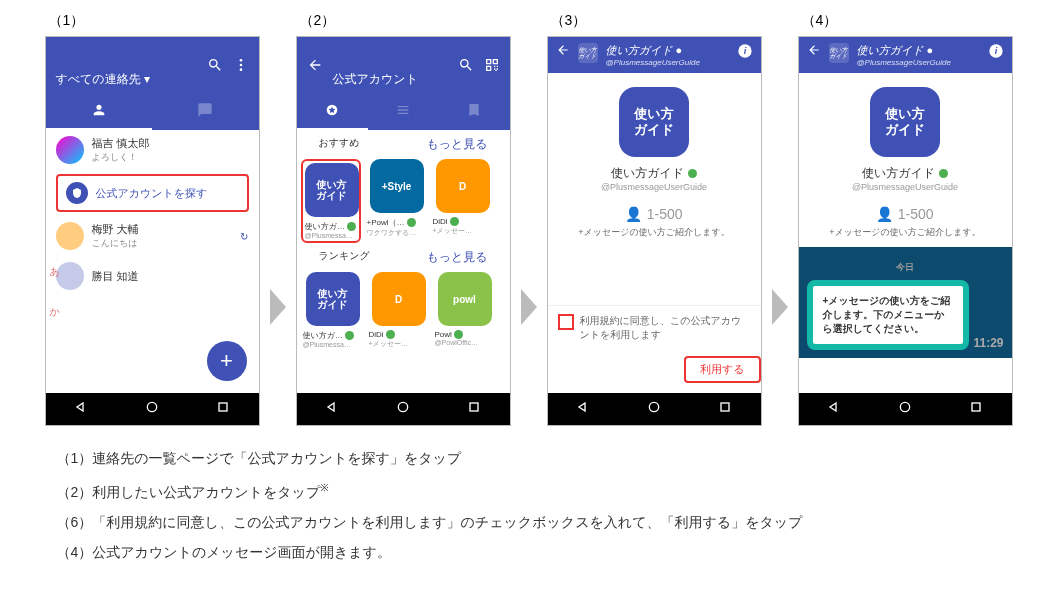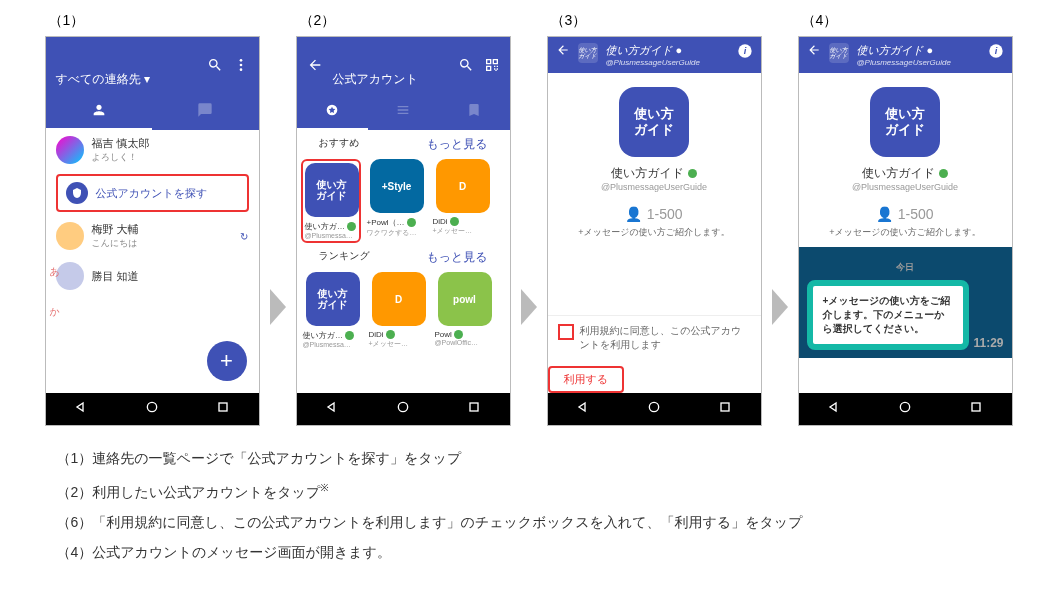--- a/index.html
+++ b/index.html
@@ -65,21 +65,21 @@
 
   .profile { text-align:center; padding:14px 8px 8px; }
   .profile .big { width:70px; height:70px; border-radius:16px; background:#3f51b5; color:#fff; display:flex; align-items:center; justify-content:center; margin:0 auto 8px; font-weight:bold; font-size:13px; line-height:1.2; }
   .profile .pname { font-size:12px; display:flex; align-items:center; justify-content:center; gap:4px; }
   .profile .pid { font-size:9px; color:#999; }
   .profile .pcnt { font-size:14px; color:#999; margin-top:14px; }
   .profile .pdesc { font-size:9px; color:#666; margin-top:4px; }
 
   .agree-row { display:flex; align-items:flex-start; gap:6px; padding:8px 10px; font-size:10px; color:#666; border-top:1px solid #eee; margin-top:auto; }
   .agree-row .cb { width:16px; height:16px; border:2px solid #e33; flex-shrink:0; }
-  .use-btn-wrap { text-align:left; padding:6px 0 0; }
+  .use-btn-wrap { text-align:right; padding:6px 0 10px; }
   .use-btn { display:inline-block; border:2px solid #e33; border-radius:4px; padding:4px 14px; font-size:11px; color:#e33; }
 
   .chatbody { background:#0c4a6e; padding:8px;font-weight:bold; }
   .daylbl { text-align:center; font-size:9px; color:#999; margin:6px 0; }
   .bubble { background:#fff; border:6px solid #14b8a6; border-radius:8px; padding:8px 10px; font-size:10px; line-height:1.4; max-width:170px; }
   .bubble-row { display:flex; align-items:flex-end; gap:4px; }
   .bubble-time { font-size:12px; color:#aaa; }
 
   .captions { max-width: 980px; margin: 24px auto 0; padding: 0 18px; }
   .captions p { font-size: 14px; margin: 12px 0; color:#333; }

